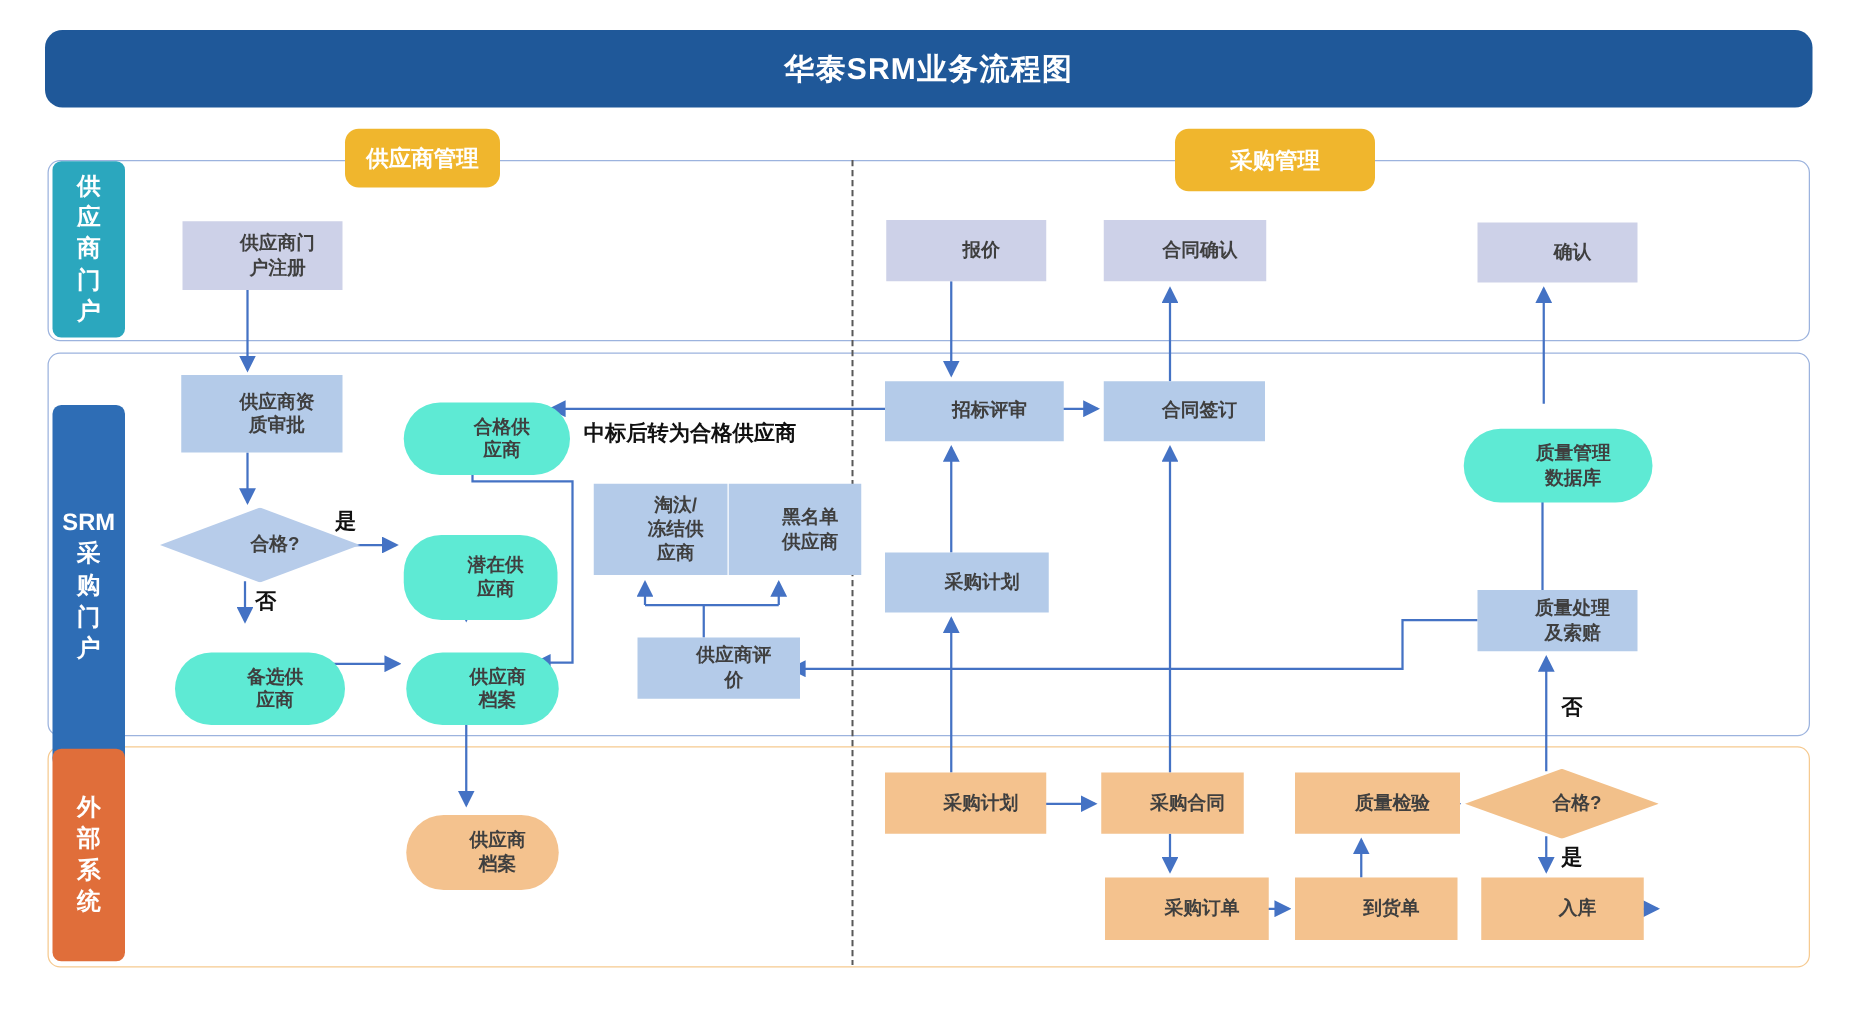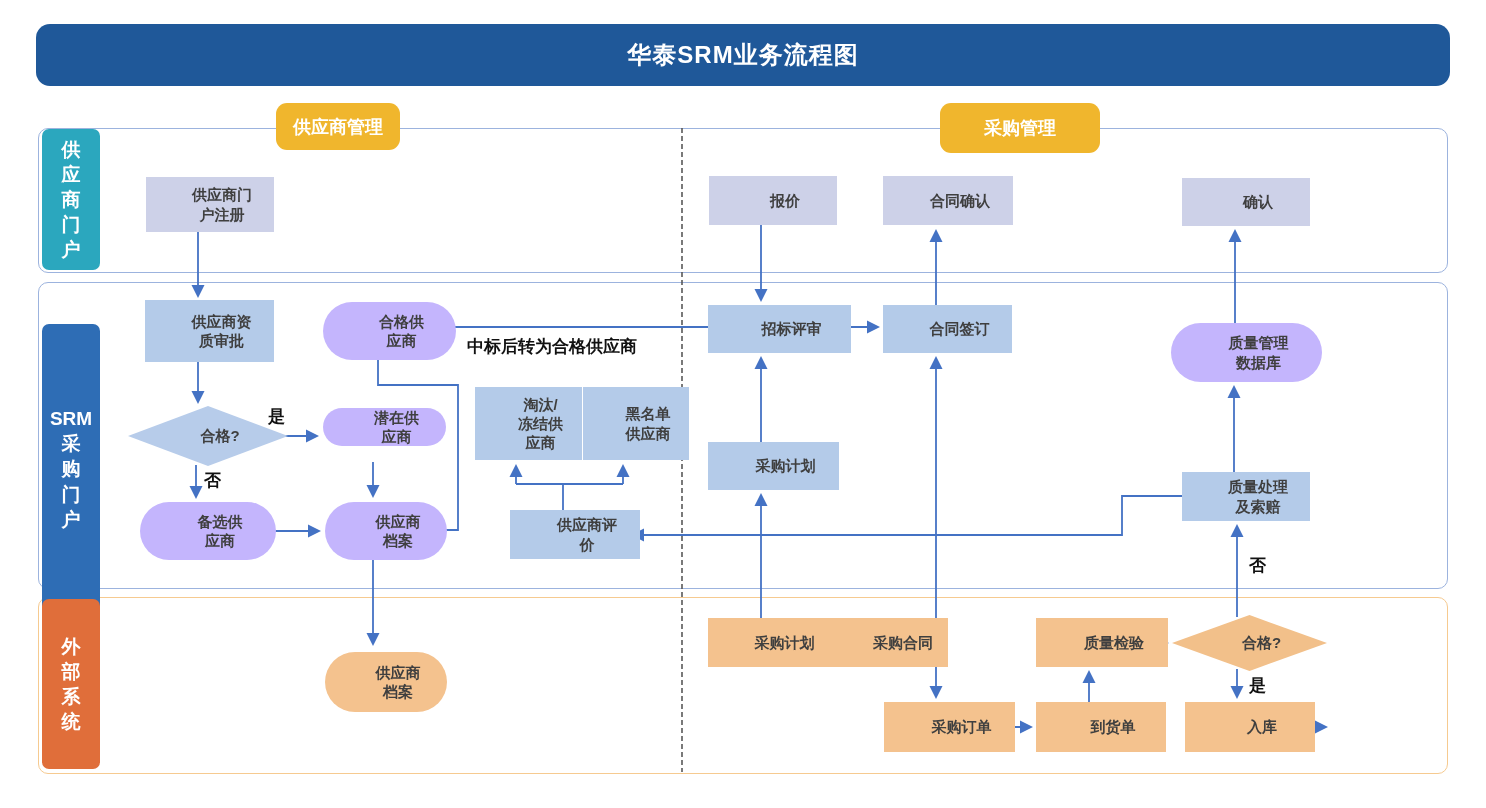--- a/index.html
+++ b/index.html
@@ -28,21 +28,21 @@
   .yellow-hdr{position:absolute;background:#F0B62D;border-radius:11px;z-index:3;
     display:flex;align-items:center;justify-content:center;color:#ffffff;font-size:18px;font-weight:bold;}
   .yellow-hdr.h1{left:276px;top:103px;width:124px;height:47px;}
   .yellow-hdr.h2{left:940px;top:103px;width:160px;height:50px;text-align:right;}
 
   
   .node{position:absolute;z-index:2;display:flex;align-items:center;justify-content:center;
     text-align:center;color:#3F3F3F;font-size:15px;font-weight:bold;line-height:1.28;white-space:pre-line;padding-left:24px;}
   .rl{background:#CDD1E8;}                 
   .rb{background:#B4CBE9;}                 
-  .eb{background:#c4b5fd;border-radius:30px;}   
+  .eb{background:#5eead4;border-radius:30px;margin-top:20px;}   
   .eo{background:#F4C28E;border-radius:30px;}   
   .ro{background:#F4C28E;}                 
   .db{background:#B7CCEA;clip-path:polygon(50% 0%,100% 50%,50% 100%,0% 50%);}
   .do{background:#F2C08A;clip-path:polygon(50% 0%,100% 50%,50% 100%,0% 50%);}
 
   
   .flow-label{position:absolute;z-index:3;color:#111111;font-size:17px;font-weight:bold;}
   .annotation{position:absolute;left:467px;top:335px;z-index:3;color:#111111;font-size:17px;font-weight:bold;}
 
   svg.wires{position:absolute;left:0;top:0;z-index:1;pointer-events:none;}
@@ -121,21 +121,21 @@
 
   <div class="node rl" style="left:146px;top:177px;width:104px;height:55px">供应商门
 户注册</div>
   <div class="node rl" style="left:709px;top:176px;width:104px;height:49px">报价</div>
   <div class="node rl" style="left:883px;top:176px;width:106px;height:49px">合同确认</div>
   <div class="node rl" style="left:1182px;top:178px;width:104px;height:48px">确认</div>
 
   <div class="node rb" style="left:145px;top:300px;width:105px;height:62px">供应商资
 质审批</div>
   <div class="node db" style="left:128px;top:406px;width:136px;height:60px">合格?</div>
-  <div class="node eb" style="left:323px;top:408px;width:99px;height:38px">潜在供
+  <div class="node eb" style="left:323px;top:408px;width:99px;height:68px">潜在供
 应商</div>
   <div class="node eb" style="left:140px;top:502px;width:112px;height:58px">备选供
 应商</div>
   <div class="node eb" style="left:325px;top:502px;width:98px;height:58px">供应商
 档案</div>
   <div class="node eb" style="left:323px;top:302px;width:109px;height:58px">合格供
 应商</div>
   <div class="node rb" style="left:475px;top:387px;width:83px;height:73px">淘汰/
 冻结供
 应商</div>
@@ -147,21 +147,21 @@
   <div class="node rb" style="left:708px;top:442px;width:107px;height:48px">采购计划</div>
   <div class="node rb" style="left:883px;top:305px;width:105px;height:48px">合同签订</div>
   <div class="node eb" style="left:1171px;top:323px;width:127px;height:59px">质量管理
 数据库</div>
   <div class="node rb" style="left:1182px;top:472px;width:104px;height:49px">质量处理
 及索赔</div>
 
   <div class="node eo" style="left:325px;top:652px;width:98px;height:60px">供应商
 档案</div>
   <div class="node ro" style="left:708px;top:618px;width:105px;height:49px">采购计划</div>
-  <div class="node ro" style="left:834px;top:618px;width:90px;height:49px">采购合同</div>
+  <div class="node ro" style="left:881px;top:618px;width:90px;height:49px">采购合同</div>
   <div class="node ro" style="left:1036px;top:618px;width:108px;height:49px">质量检验</div>
   <div class="node do" style="left:1172px;top:615px;width:131px;height:56px">合格?</div>
   <div class="node ro" style="left:884px;top:702px;width:107px;height:50px">采购订单</div>
   <div class="node ro" style="left:1036px;top:702px;width:106px;height:50px">到货单</div>
   <div class="node ro" style="left:1185px;top:702px;width:106px;height:50px">入库</div>
 
   <div class="flow-label" style="left:268px;top:405px">是</div>
   <div class="flow-label" style="left:204px;top:469px">否</div>
   <div class="flow-label" style="left:1249px;top:554px">否</div>
   <div class="flow-label" style="left:1249px;top:674px">是</div>

